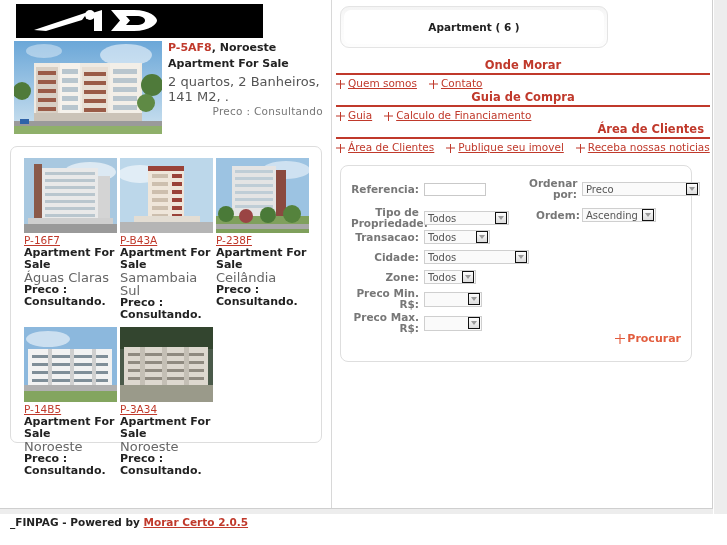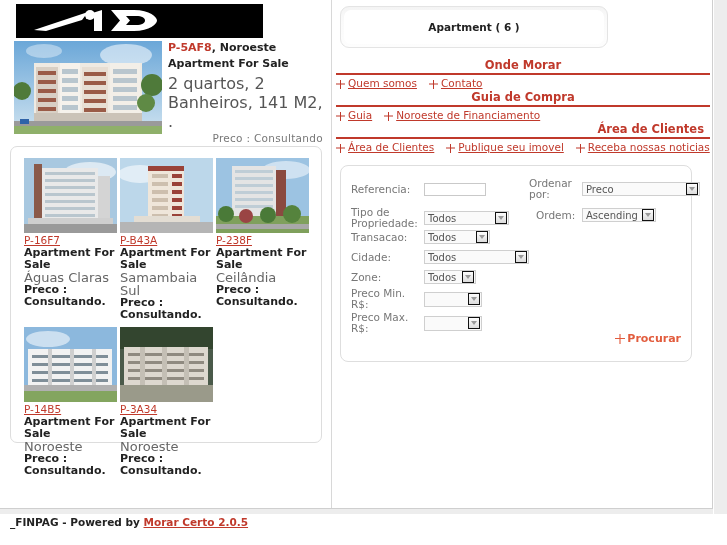--- a/index.html
+++ b/index.html
@@ -79,21 +79,21 @@
     display: block;
   }
   .hero-info {
     position: absolute;
     left: 168px; top: 41px;
     width: 155px;
   }
   .hero-line1 { font-size: 11px; font-weight: bold; color: #222; margin-bottom: 3px; }
   .hero-ref { color: #c0392b; }
   .hero-line2 { font-size: 11px; font-weight: bold; color: #222; margin-bottom: 4px; }
-  .hero-line3 { font-size: 16px; color: #555; font-weight: normal; margin-bottom: 1px; }
+  .hero-line3 { font-size: 13px; color: #555; font-weight: normal; margin-bottom: 1px; }
   .hero-price { font-size: 10.5px; color: #777; text-align: right; letter-spacing: .3px; }
 
   
   .featured-card {
     position: absolute;
     left: 10px; top: 146px;
     width: 312px; height: 297px;
     border: 1px solid #ddd;
     border-radius: 7px;
     background: #fff;
@@ -220,21 +220,23 @@
     box-sizing: border-box;
   }
   .frow {
     position: absolute;
     display: flex;
     align-items: center;
   }
   .flabel {
     font-size: 10.5px;
     color: #777;
+    text-align: right;
     line-height: 11px;
+    font-weight: bold;
   }
   .ftext {
     border: 1px solid #c9c9c9;
     background: #fff;
     height: 13px;
     box-sizing: border-box;
   }
   .fselect {
     border: 1px solid #cfcfcf;
     background: #fafafa;
@@ -562,21 +564,21 @@
               </svg>
           </span>
           <span class="nav-link">Guia</span>
         </span>
         <span class="nav-link-wrap">
           <span class="bullet">
             <svg width="9" height="9" viewBox="0 0 9 9">
                 <path d="M4 0 L5 0 L5 3.5 L9 3.5 L9 4.5 L5 4.5 L5 9 L4 9 L4 4.5 L0 4.5 L0 3.5 L4 3.5 Z" fill="#c0392b"></path>
               </svg>
           </span>
-          <span class="nav-link">Noroeste de Financiamento</span>
+          <span class="nav-link">Calculo de Financiamento</span>
         </span>
       </div>
     </div>
 
     <div class="nav-block" style="top:122px;">
       <div class="nav-title right">Área de Clientes</div>
       <div class="nav-rule"></div>
       <div class="nav-links">
         <span class="nav-link-wrap">
           <span class="bullet">

